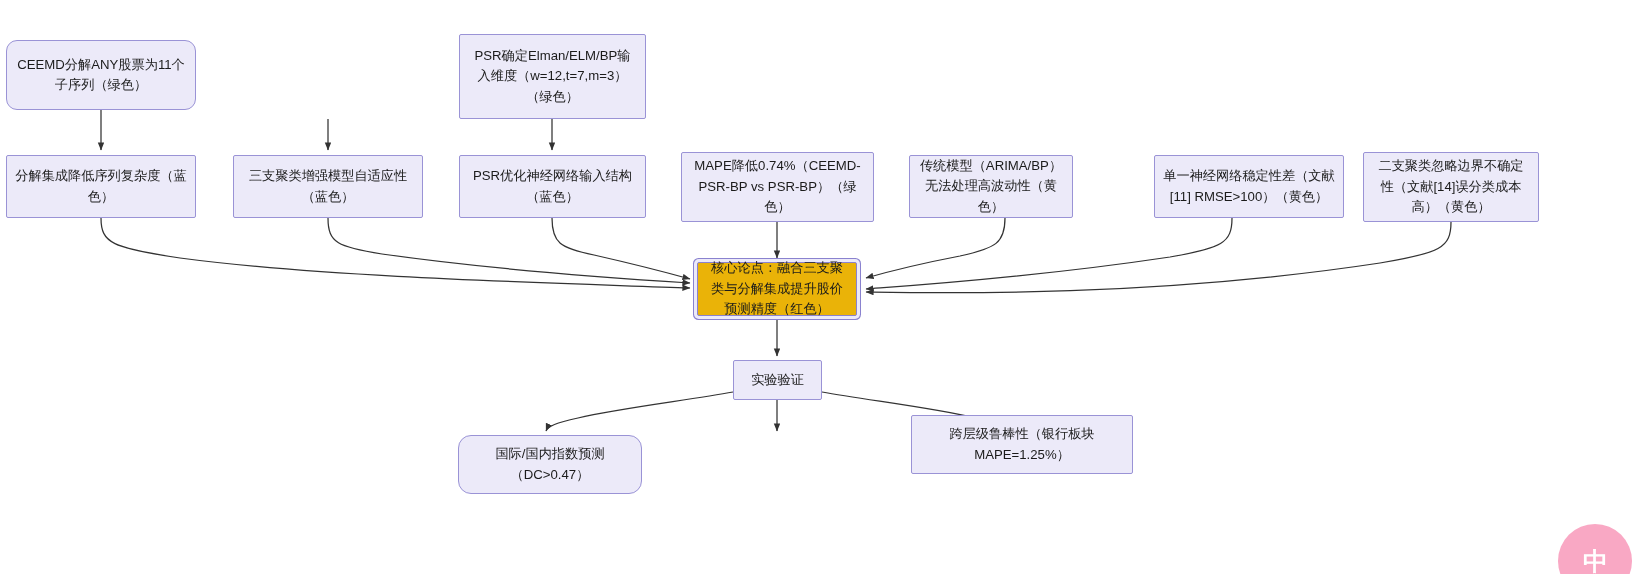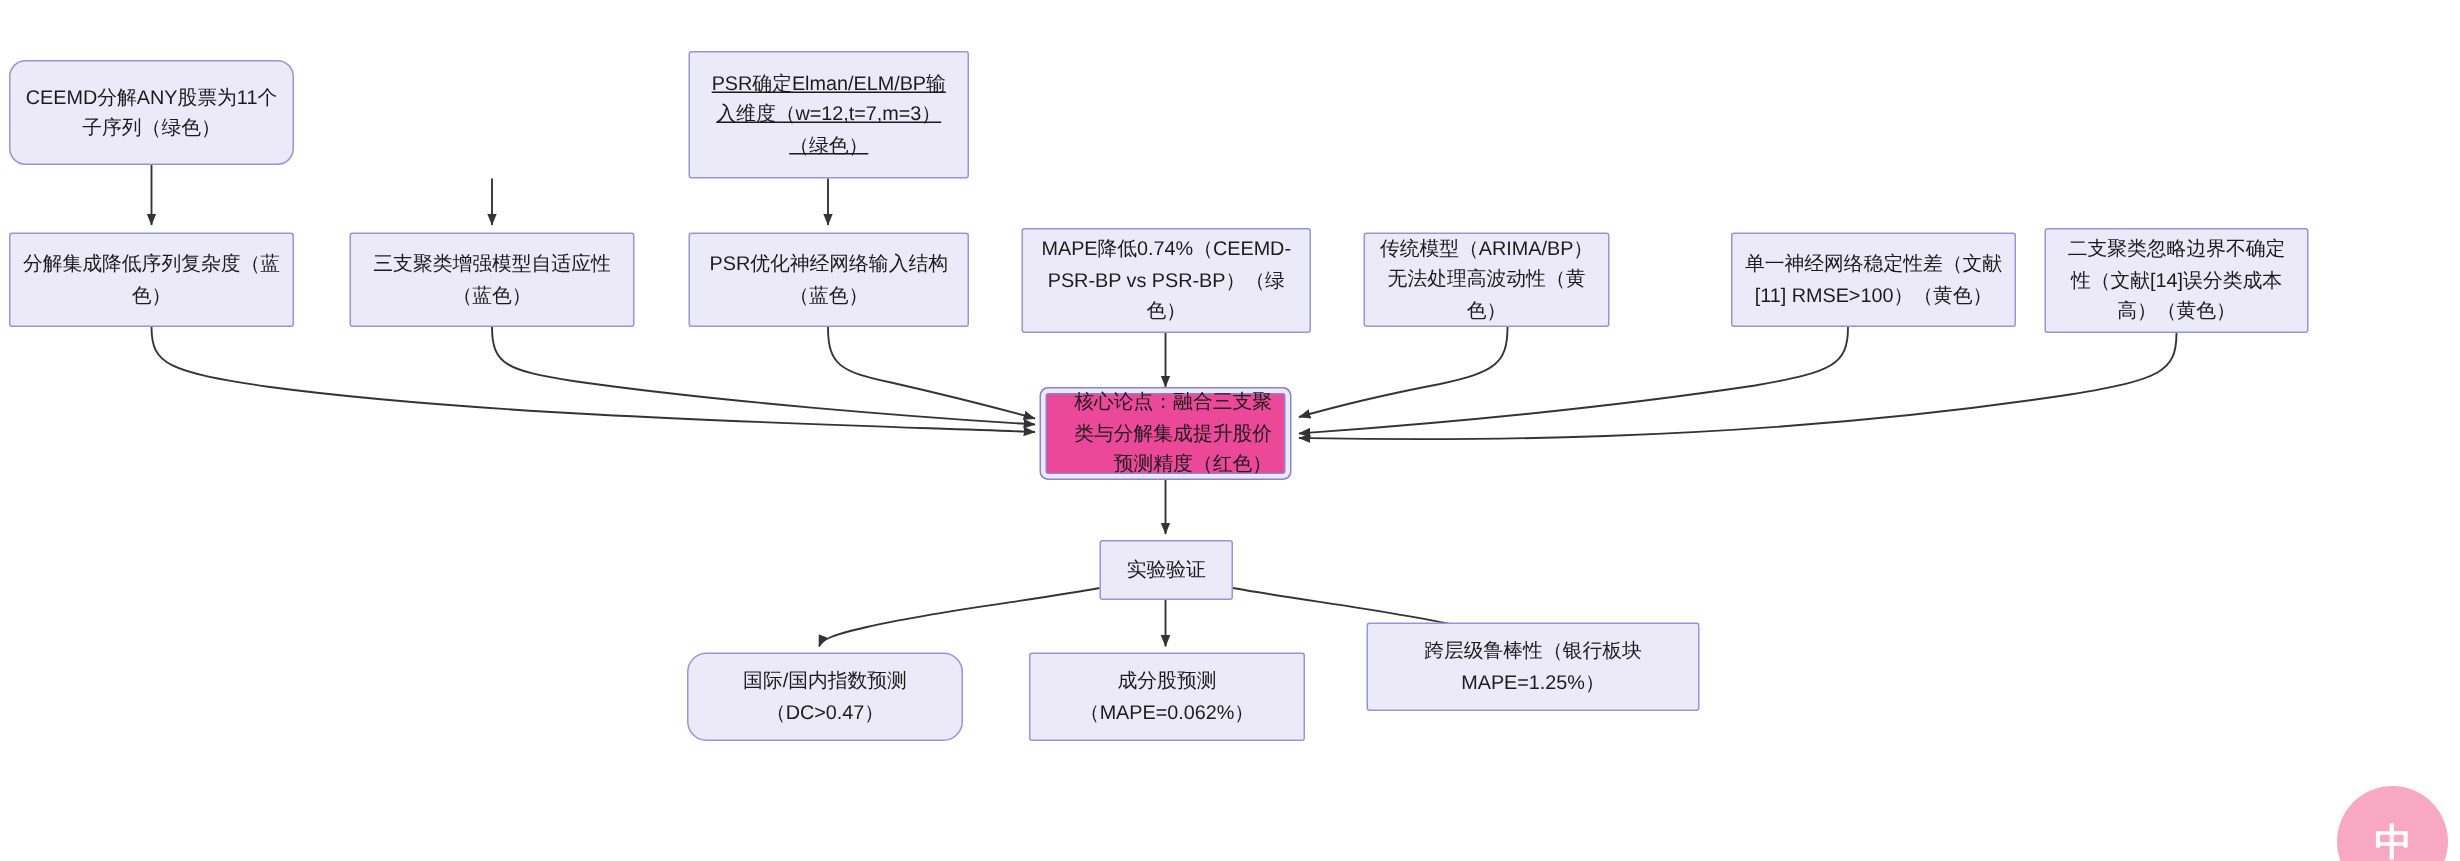--- a/index.html
+++ b/index.html
@@ -40,22 +40,21 @@
     line-height: 1.55;
     padding: 4px 8px;
   }
   .node .label {
     display: block;
     width: 100%;
   }
   .node.core {
     border: 1px solid #8a82cf;
     box-shadow: 0 0 0 3px #ECEAF9, 0 0 0 4px #8a82cf;
-    background: #ec4899;
-    text-align: right;
+    background: #eab308;
   }
   .watermark {
     position: absolute;
     width: 74px;
     height: 74px;
     border-radius: 50%;
     background: #F9A8C4;
     display: flex;
     align-items: center;
     justify-content: center;
@@ -99,21 +98,21 @@
       <path d="M777,400 L777,431"></path>
       <path d="M822,392 C866,400 934,408 976,418 C998,423 1005,426 1007,431"></path>
     </g>
   </svg>
 
   <div class="node" style="left:6px; top:40px; width:190px; height:70px;border-radius:11px;">
     <span class="label">CEEMD分解ANY股票为11个子序列（绿色）</span>
   </div>
 
 
-  <div class="node" style="left:459px; top:34px; width:187px; height:85px;text-decoration:underline;">
+  <div class="node" style="left:459px; top:34px; width:187px; height:85px;">
     <span class="label">PSR确定Elman/ELM/BP输入维度（w=12,t=7,m=3）（绿色）</span>
   </div>
 
   <div class="node" style="left:6px; top:155px; width:190px; height:63px;">
     <span class="label">分解集成降低序列复杂度（蓝色）</span>
   </div>
 
   <div class="node" style="left:233px; top:155px; width:190px; height:63px;">
     <span class="label">三支聚类增强模型自适应性（蓝色）</span>
   </div>
@@ -143,23 +142,20 @@
   </div>
 
   <div class="node" style="left:733px; top:360px; width:89px; height:40px;">
     <span class="label">实验验证</span>
   </div>
 
   <div class="node" style="left:458px; top:435px; width:184px; height:59px;border-radius:13px;">
     <span class="label">国际/国内指数预测（DC&gt;0.47）</span>
   </div>
 
-  <div class="node" style="left:686px; top:435px; width:184px; height:59px;">
-    <span class="label">成分股预测（MAPE=0.062%）</span>
-  </div>
 
   <div class="node" style="left:911px; top:415px; width:222px; height:59px;">
     <span class="label">跨层级鲁棒性（银行板块MAPE=1.25%）</span>
   </div>
 
   <div class="watermark" style="left:1558px; top:524px;">
     <span>中</span>
   </div>
 
 </div>

